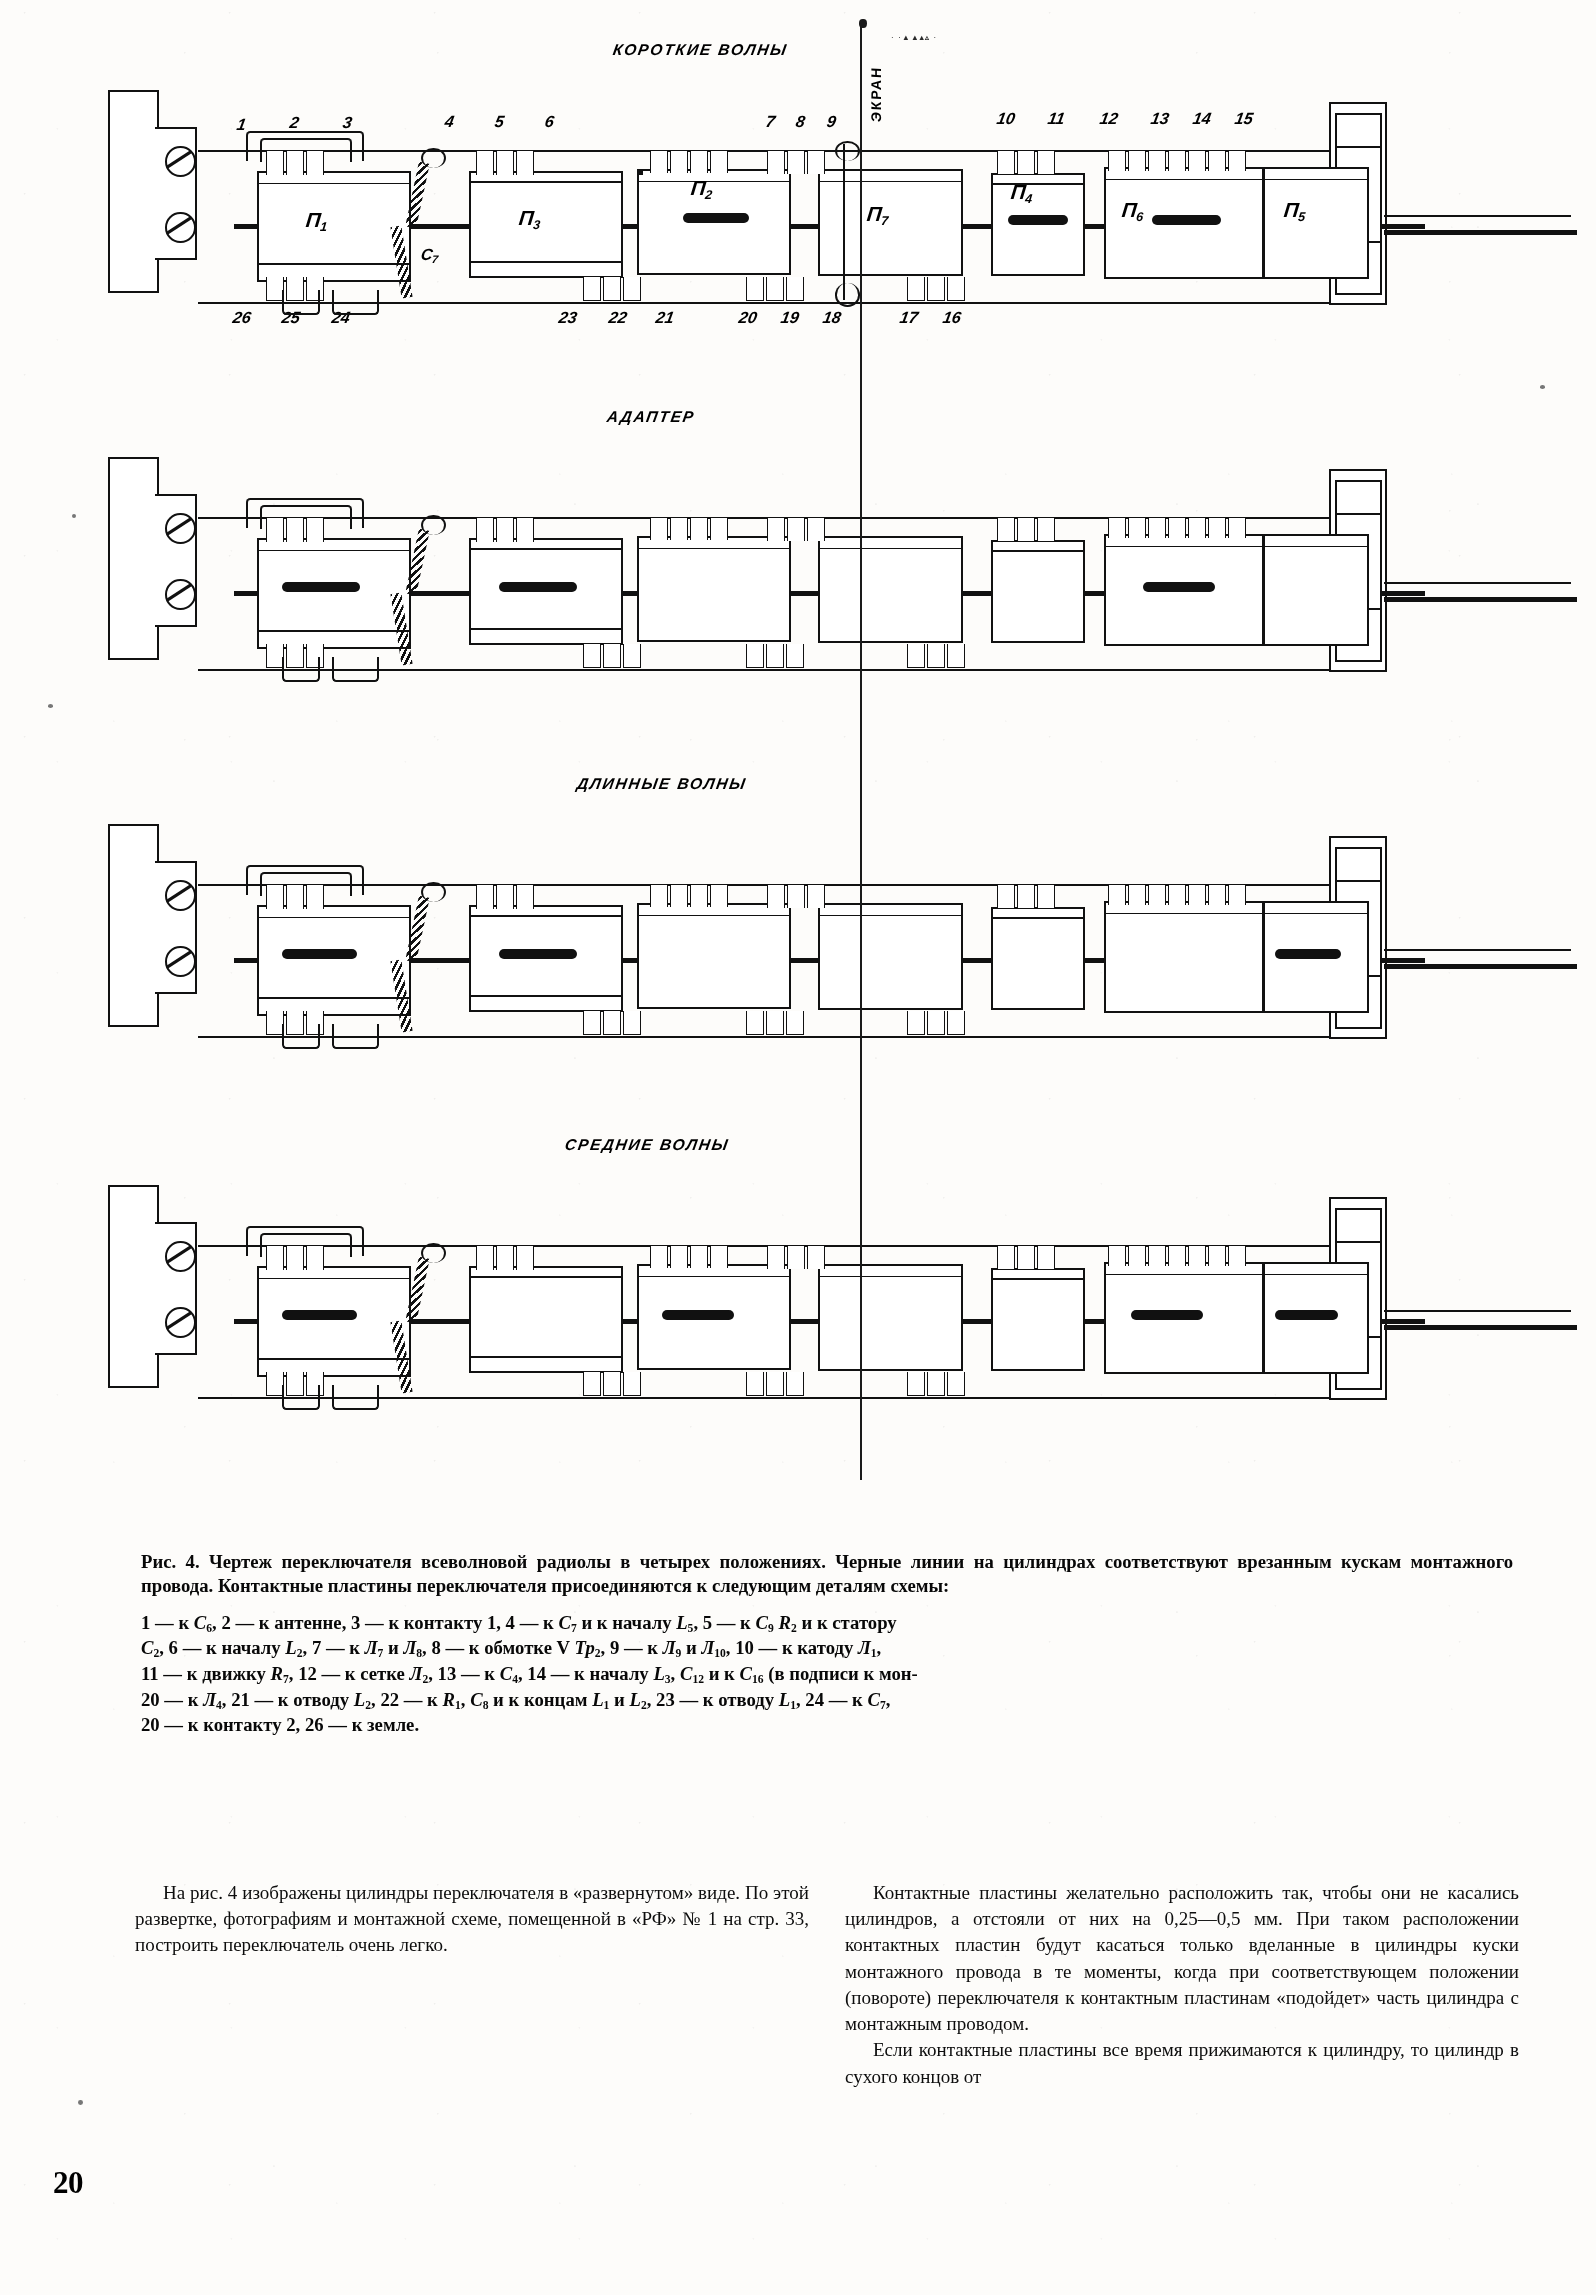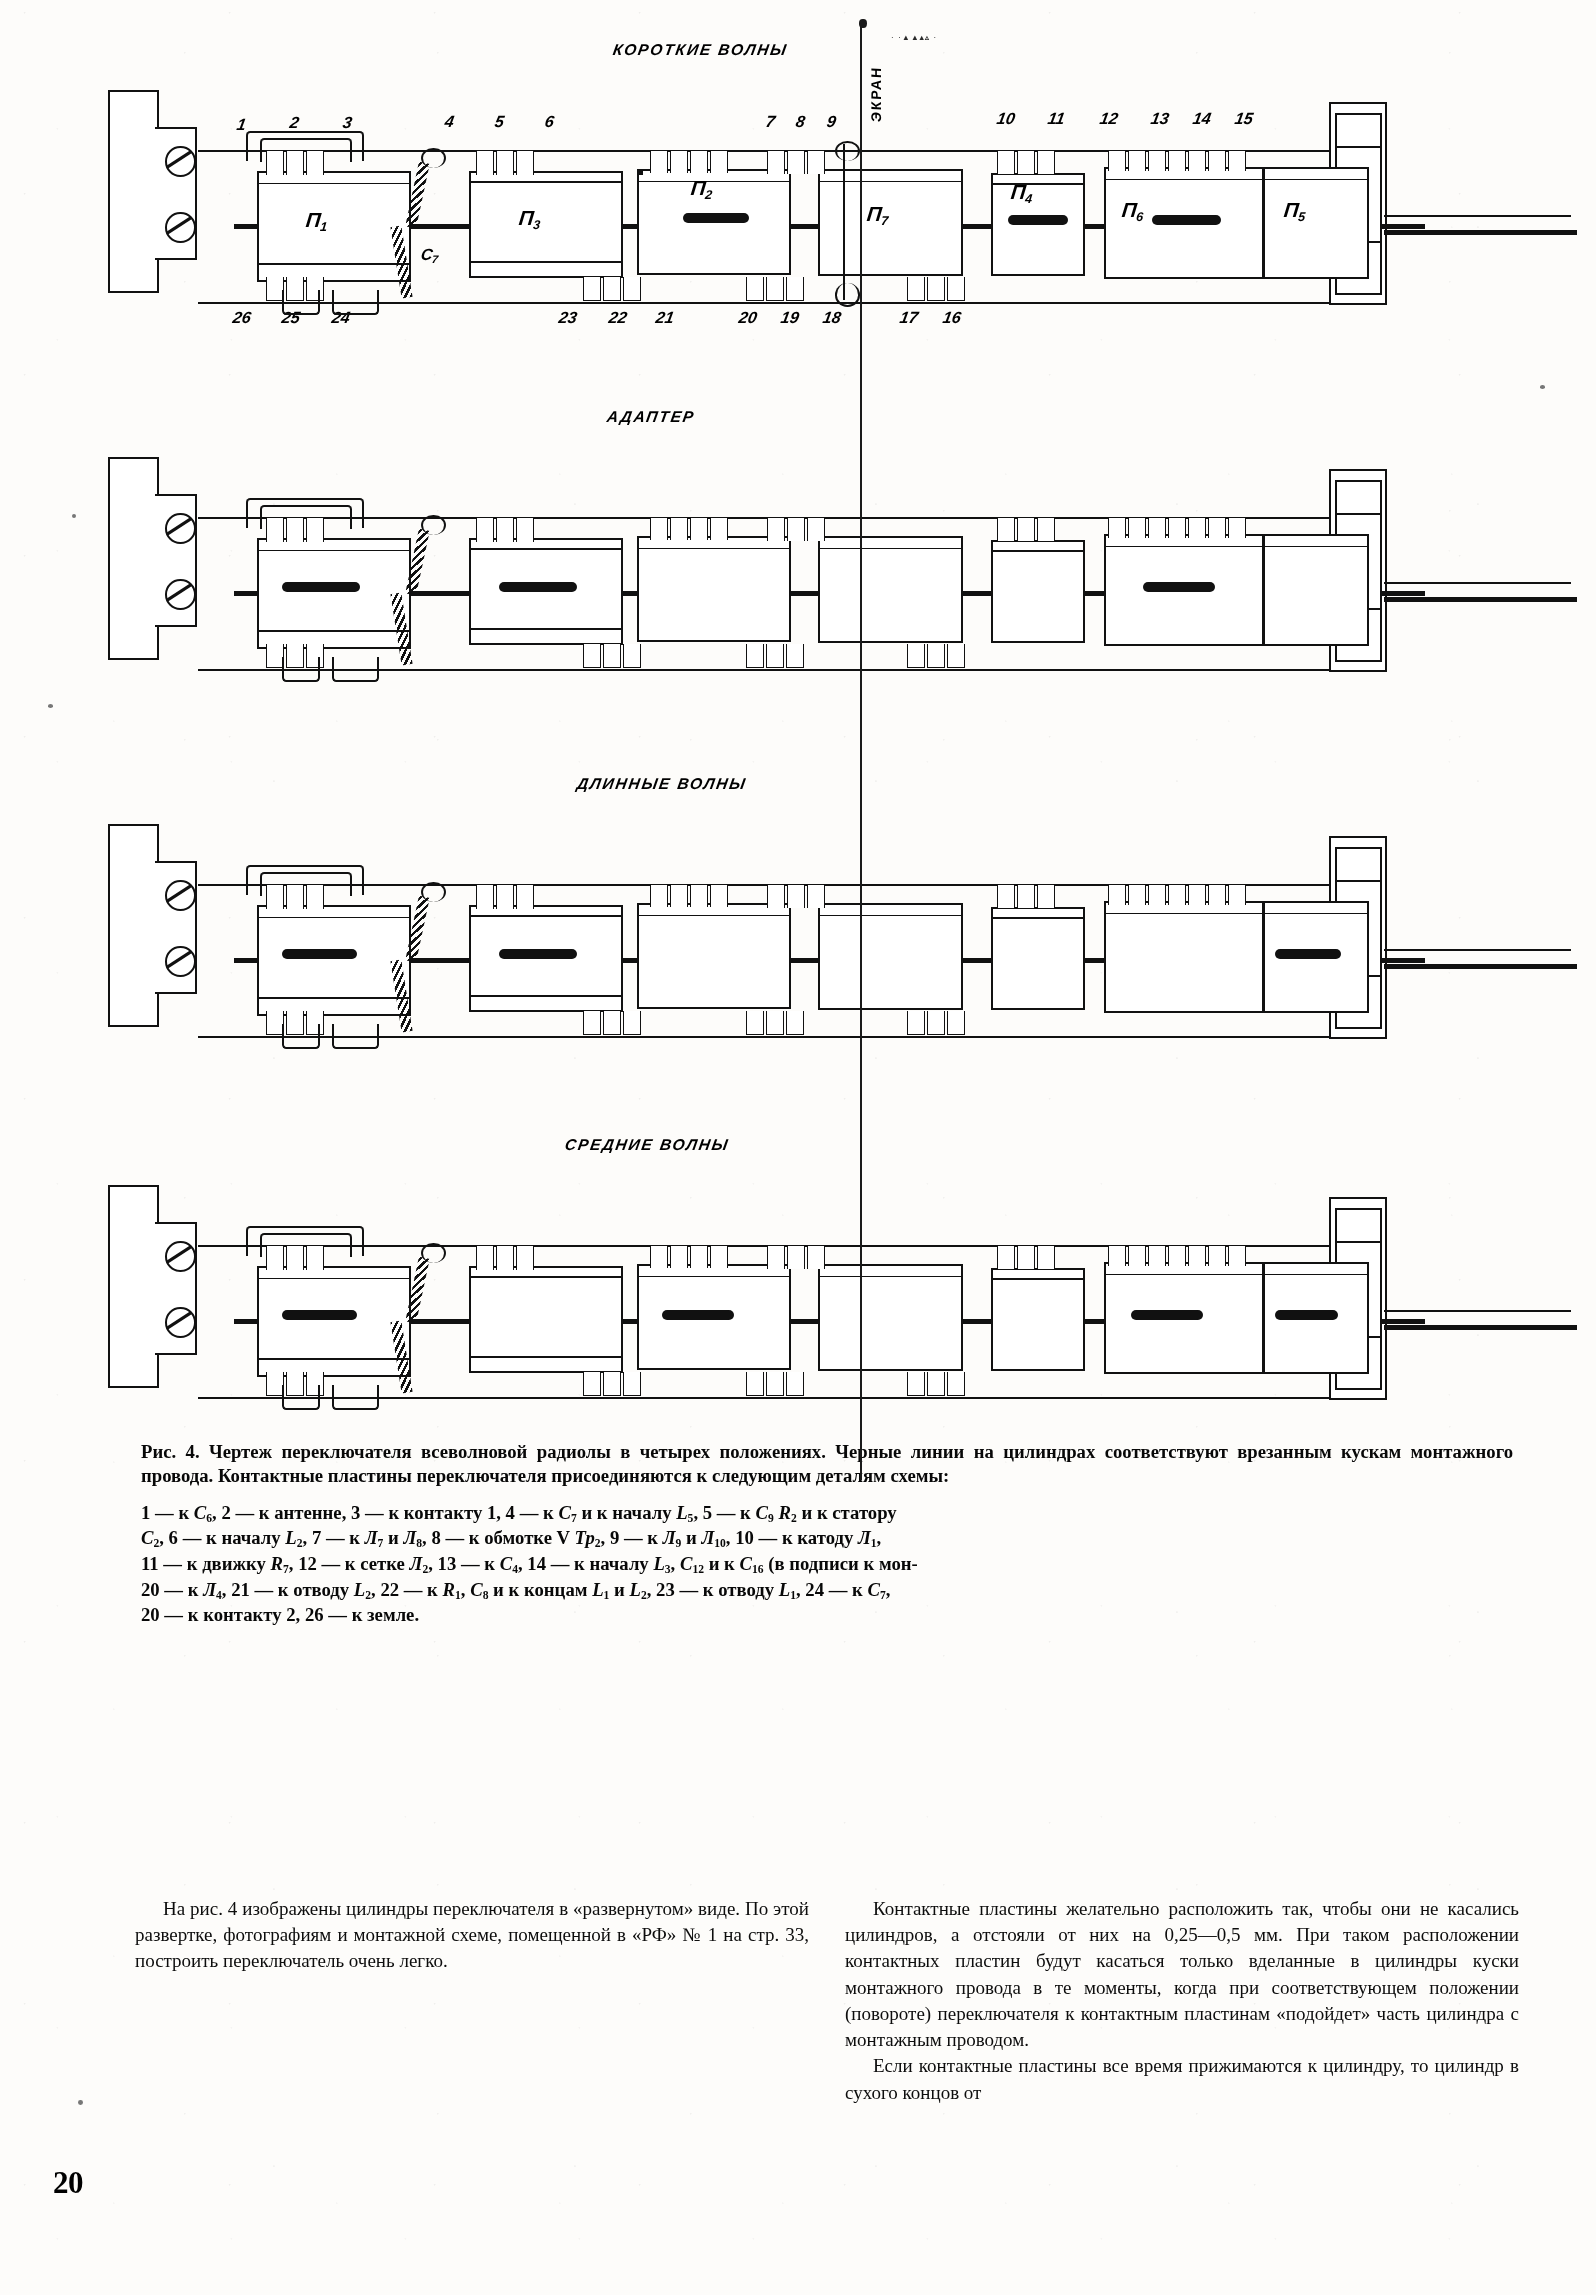--- a/index.html
+++ b/index.html
@@ -96,31 +96,31 @@
 
   .strap{position:absolute;border:2.4px solid #111;border-bottom:none;background:transparent;
     border-radius:4.2px 4.2px 0 0;}
   .strap.down{border:2.4px solid #111;border-top:none;border-radius:0 0 4.2px 4.2px;}
 
   .cap-label{position:absolute;font-family:"Liberation Sans",sans-serif;font-style:italic;
     font-weight:700;font-size:16.2px;color:#000;transform:skewX(-8deg);}
   .cap-label sub{font-size:10.8px;}
 
   
-  .caption{position:absolute;left:141px;top:1440px;width:1372px;}
+  .caption{position:absolute;left:141px;top:1550px;width:1372px;}
   .caption p{margin:0;font-weight:700;font-size:18.7px;line-height:1.30;
     font-family:"Liberation Serif",serif;text-align:justify;color:#080808;}
   .caption .lead{margin-bottom:12px;}
   .caption .list{font-size:18.7px;line-height:1.33;}
   .caption .list em{font-style:italic;}
   sub{font-size:.62em;vertical-align:-.28em;}
 
   
   .cols{position:absolute;left:135px;top:1880px;width:1384px;height:373px;
-    display:flex;gap:36px;margin-top:16px;}
+    display:flex;gap:36px;}
   .col{width:674px;}
   .col p{margin:0;font-size:19px;line-height:1.38;text-align:justify;
     font-family:"Liberation Serif",serif;color:#0d0d0d;text-indent:28px;}
   .col p + p{margin-top:0;}
 
   .folio{position:absolute;left:53px;top:2165px;font-weight:700;font-size:31px;
     font-family:"Liberation Serif",serif;color:#000;letter-spacing:-0.6px;}
 
   
   .mark{position:absolute;background:#777;border-radius:50%;}

